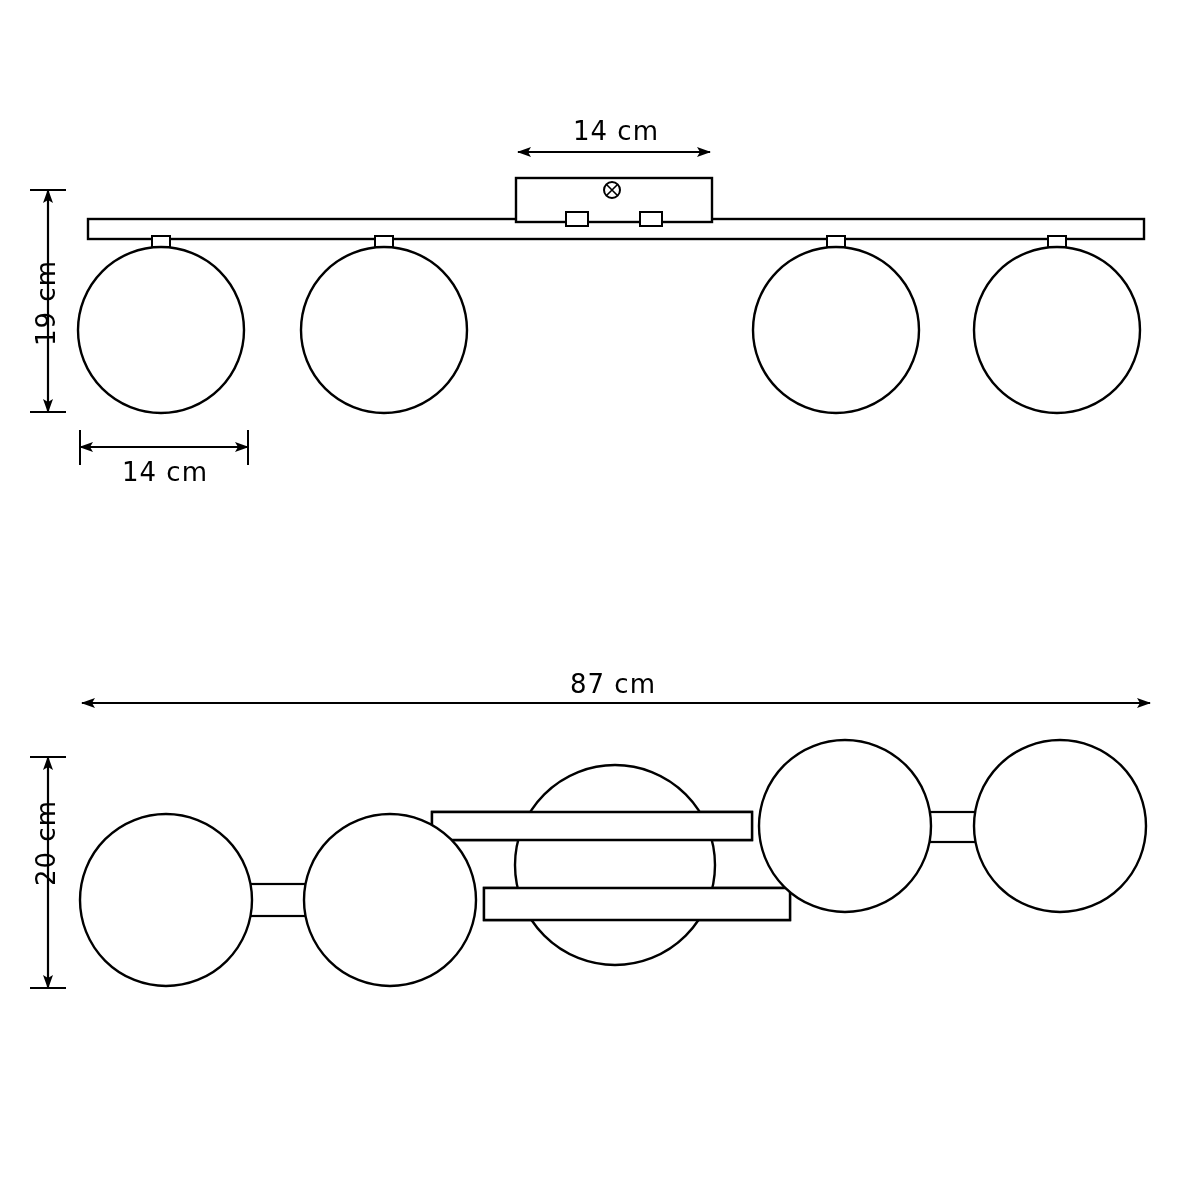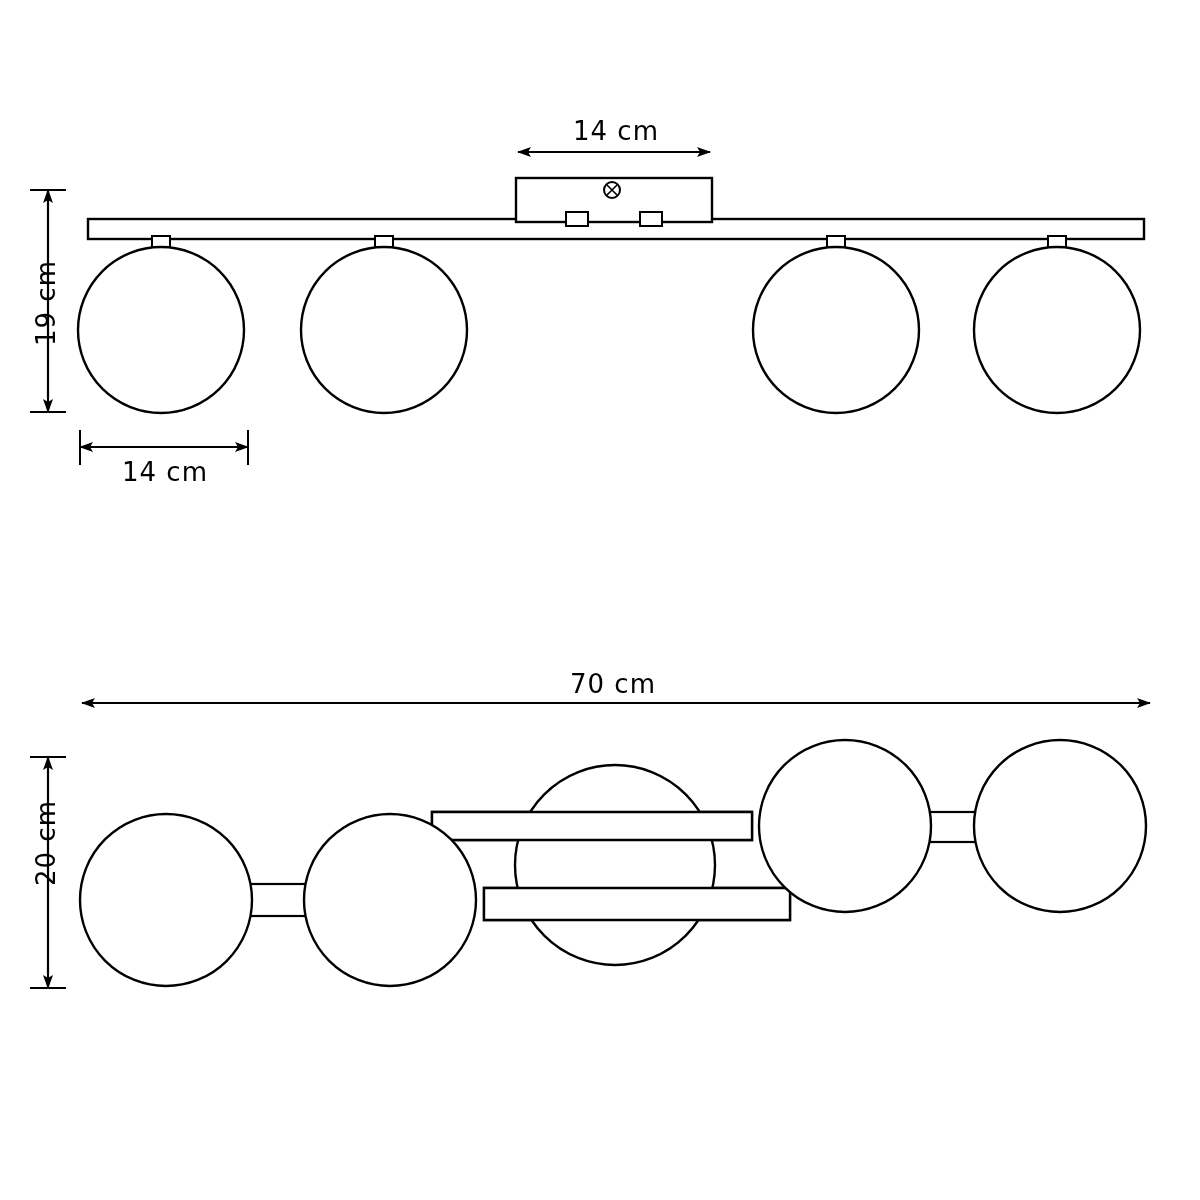--- a/index.html
+++ b/index.html
@@ -123,17 +123,17 @@
       <line x1="30" y1="988" x2="66" y2="988" stroke-width="2"></line>
     </g>
   </svg>
 
   <div class="dim-label" style="left:573px; top:116px;">14 cm</div>
 
   <div class="dim-label rot" style="left:-4px; top:288px; width:100px; text-align:center;">19 cm</div>
 
   <div class="dim-label" style="left:122px; top:457px;">14 cm</div>
 
-  <div class="dim-label" style="left:570px; top:669px;">70 cm</div>
+  <div class="dim-label" style="left:570px; top:669px;">87 cm</div>
 
   <div class="dim-label rot" style="left:-4px; top:828px; width:100px; text-align:center;">20 cm</div>
 
 </div>
 
 </body></html>

